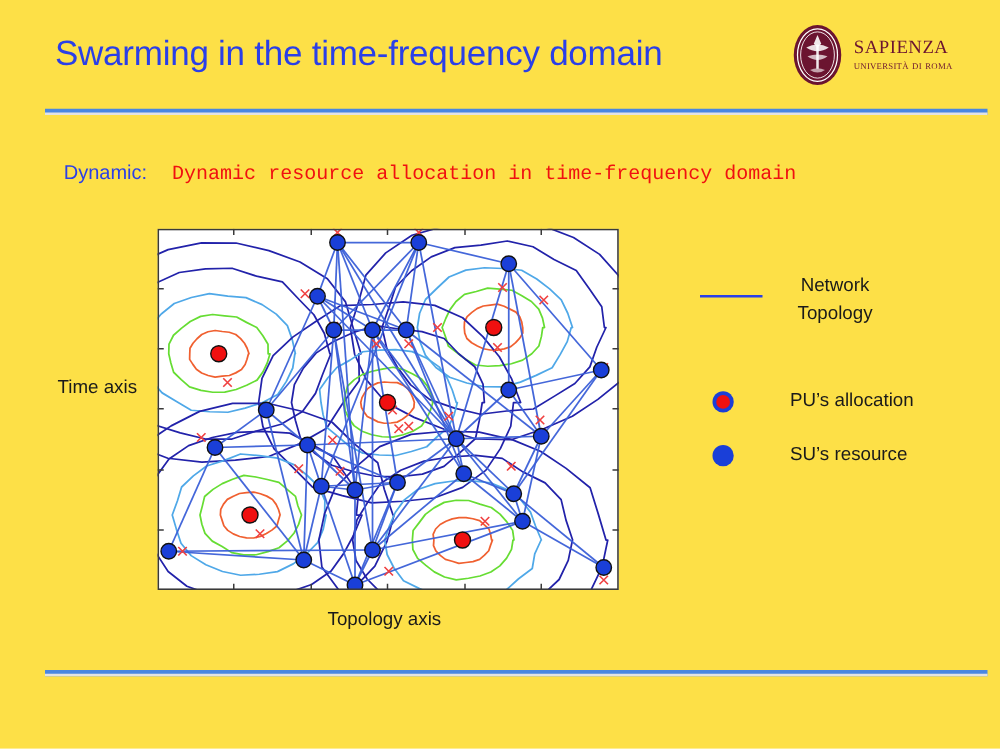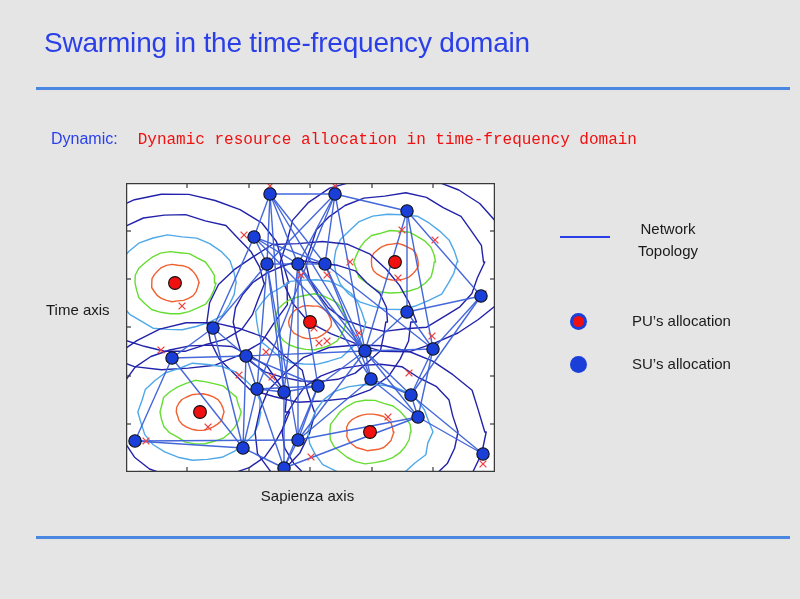--- a/index.html
+++ b/index.html
@@ -9,21 +9,21 @@
     background: #ffffff;
   }
   body {
     font-family: "Liberation Sans", sans-serif;
     -webkit-font-smoothing: antialiased;
   }
   #slide {
     position: relative;
     width: 800px;
     height: 599px;
-    background: #e5e5e5;
+    background: #fde047;
     overflow: hidden;
   }
 
   
   #slide-title {
     position: absolute;
     left: 44px;
     top: 26px;
     width: 600px;
     font-size: 28px;
@@ -197,31 +197,47 @@
   }
   #legend-label-topology { left: 82px; text-align: center; }
 </style>
 </head>
 <body>
 
 <div id="slide">
 
   <div id="slide-title">Swarming in the time-frequency domain</div>
 
+  <div id="logo">
+    <svg id="logo-seal" viewBox="0 0 42 52">
+      <ellipse cx="21" cy="26" rx="19" ry="24" fill="#6b1430"></ellipse>
+      <ellipse cx="21" cy="26" rx="16" ry="21" fill="none" stroke="#ffffff" stroke-width="1"></ellipse>
+      <ellipse cx="21" cy="26" rx="13.5" ry="18.5" fill="none" stroke="#ffffff" stroke-width="0.7"></ellipse>
+      <path d="M21 10 L24 17 L21 20 L18 17 Z" fill="#ffffff" opacity="0.9"></path>
+      <path d="M12 20 Q21 15 30 20 Q21 26 12 20 Z" fill="#ffffff" opacity="0.85"></path>
+      <rect x="20" y="19" width="2" height="18" fill="#ffffff" opacity="0.9"></rect>
+      <path d="M13 27 Q21 24 29 27 Q21 33 13 27 Z" fill="#ffffff" opacity="0.7"></path>
+      <path d="M15 38 Q21 35 27 38 Q21 42 15 38 Z" fill="#ffffff" opacity="0.6"></path>
+    </svg>
+    <div id="logo-text">
+      <span id="logo-name">Sapienza</span>
+      <span id="logo-sub">Università di Roma</span>
+    </div>
+  </div>
 
   <div class="rule" id="rule-top"></div>
   <div class="rule" id="rule-bottom"></div>
 
   <div id="example-line">
     <span id="example-label">Dynamic:</span><span id="example-text">Dynamic resource allocation in time-frequency domain</span>
   </div>
 
   <div id="time-axis-label">Time
 axis</div>
-  <div id="freq-axis-label">Sapienza axis</div>
+  <div id="freq-axis-label">Topology axis</div>
 
   <div id="plot-figure">
     <svg id="plot-svg" viewBox="0 0 369 289">
       <rect x="0" y="0" width="369" height="289" fill="#ffffff"></rect>
       <g id="contours">
           <path d="M72.8 100.0L71.6 104.4L70.1 108.6L67.2 112.6L62.6 115.3L57.5 117.4L51.8 117.9L46.1 118.7L40.5 117.4L35.3 115.4L31.1 112.4L28.3 108.5L25.7 104.5L25.8 100.0L26.0 95.6L28.4 91.6L31.6 88.0L35.4 84.6L40.4 82.4L46.1 81.4L51.8 82.2L57.4 82.8L62.6 84.6L66.5 87.9L69.6 91.6L71.7 95.6L73.2 100.0Z" fill="none" stroke="#f06030" stroke-width="1.4" stroke-linejoin="round"></path>
           <path d="M90.0 100.0L87.8 107.4L84.4 114.5L79.6 121.1L71.3 125.2L62.9 128.6L53.8 130.7L44.2 130.8L34.8 129.3L25.6 126.5L19.0 120.7L12.9 114.8L10.7 107.4L9.0 100.0L9.2 92.3L12.8 85.2L19.3 79.5L26.2 74.2L34.5 70.1L44.1 68.6L53.7 69.7L63.3 70.6L71.2 74.9L79.4 79.0L84.3 85.6L88.4 92.4L88.5 100.0Z" fill="none" stroke="#66dd33" stroke-width="1.4" stroke-linejoin="round"></path>
           <path d="M109.9 100.0L108.2 111.4L103.1 122.1L96.2 132.6L83.7 139.2L70.1 143.5L56.3 146.8L41.8 146.4L27.0 145.2L15.2 138.2L3.7 131.3L-4.6 121.9L-10.3 111.4L-11.3 100.0L-11.7 88.3L-5.3 77.8L3.0 68.2L13.4 59.8L27.1 55.0L41.5 51.9L56.2 53.9L70.8 55.1L83.7 60.7L95.0 68.3L103.9 77.5L107.8 88.7L110.3 100.0Z" fill="none" stroke="#4fa8e8" stroke-width="1.4" stroke-linejoin="round"></path>
           <path d="M138.7 100.0L132.3 116.0L126.4 131.7L116.0 146.2L98.9 156.4L79.1 161.8L59.6 168.2L38.4 168.2L18.2 163.3L-1.5 157.1L-17.1 145.6L-27.3 131.2L-37.3 116.6L-40.9 100.0L-35.7 83.7L-26.9 68.9L-16.6 54.7L-1.1 43.4L17.4 35.0L38.4 32.1L59.6 31.6L79.2 37.9L99.9 42.5L112.7 56.0L125.1 68.8L133.5 83.8L137.9 100.0Z" fill="none" stroke="#2222aa" stroke-width="1.4" stroke-linejoin="round"></path>
           <path d="M161.0 100.0L161.4 121.6L147.7 140.4L135.3 159.6L113.0 172.3L89.0 182.2L62.3 185.1L35.5 186.7L8.3 183.6L-16.6 174.1L-37.3 159.6L-54.3 142.3L-61.6 121.3L-66.7 100.0L-59.7 79.1L-48.3 60.2L-34.5 42.3L-15.5 27.2L8.5 16.7L35.2 11.3L62.8 11.4L89.1 17.5L114.0 26.6L135.9 40.0L150.4 58.5L156.5 79.3L162.8 100.0Z" fill="none" stroke="#2222aa" stroke-width="1.4" stroke-linejoin="round"></path>
@@ -423,16 +439,16 @@
       <div class="legend-swatch" id="legend-line-swatch"></div>
       <div class="legend-label" id="legend-label-topology">Network
 Topology</div>
     </div>
     <div class="legend-row" id="legend-row-pu">
       <div class="legend-swatch legend-dot" id="legend-dot-pu"></div>
       <div class="legend-label">PU’s allocation</div>
     </div>
     <div class="legend-row" id="legend-row-su">
       <div class="legend-swatch legend-dot" id="legend-dot-su"></div>
-      <div class="legend-label">SU’s allocation</div>
+      <div class="legend-label">SU’s resource</div>
     </div>
   </div>
 </div>
 
 </body></html>

